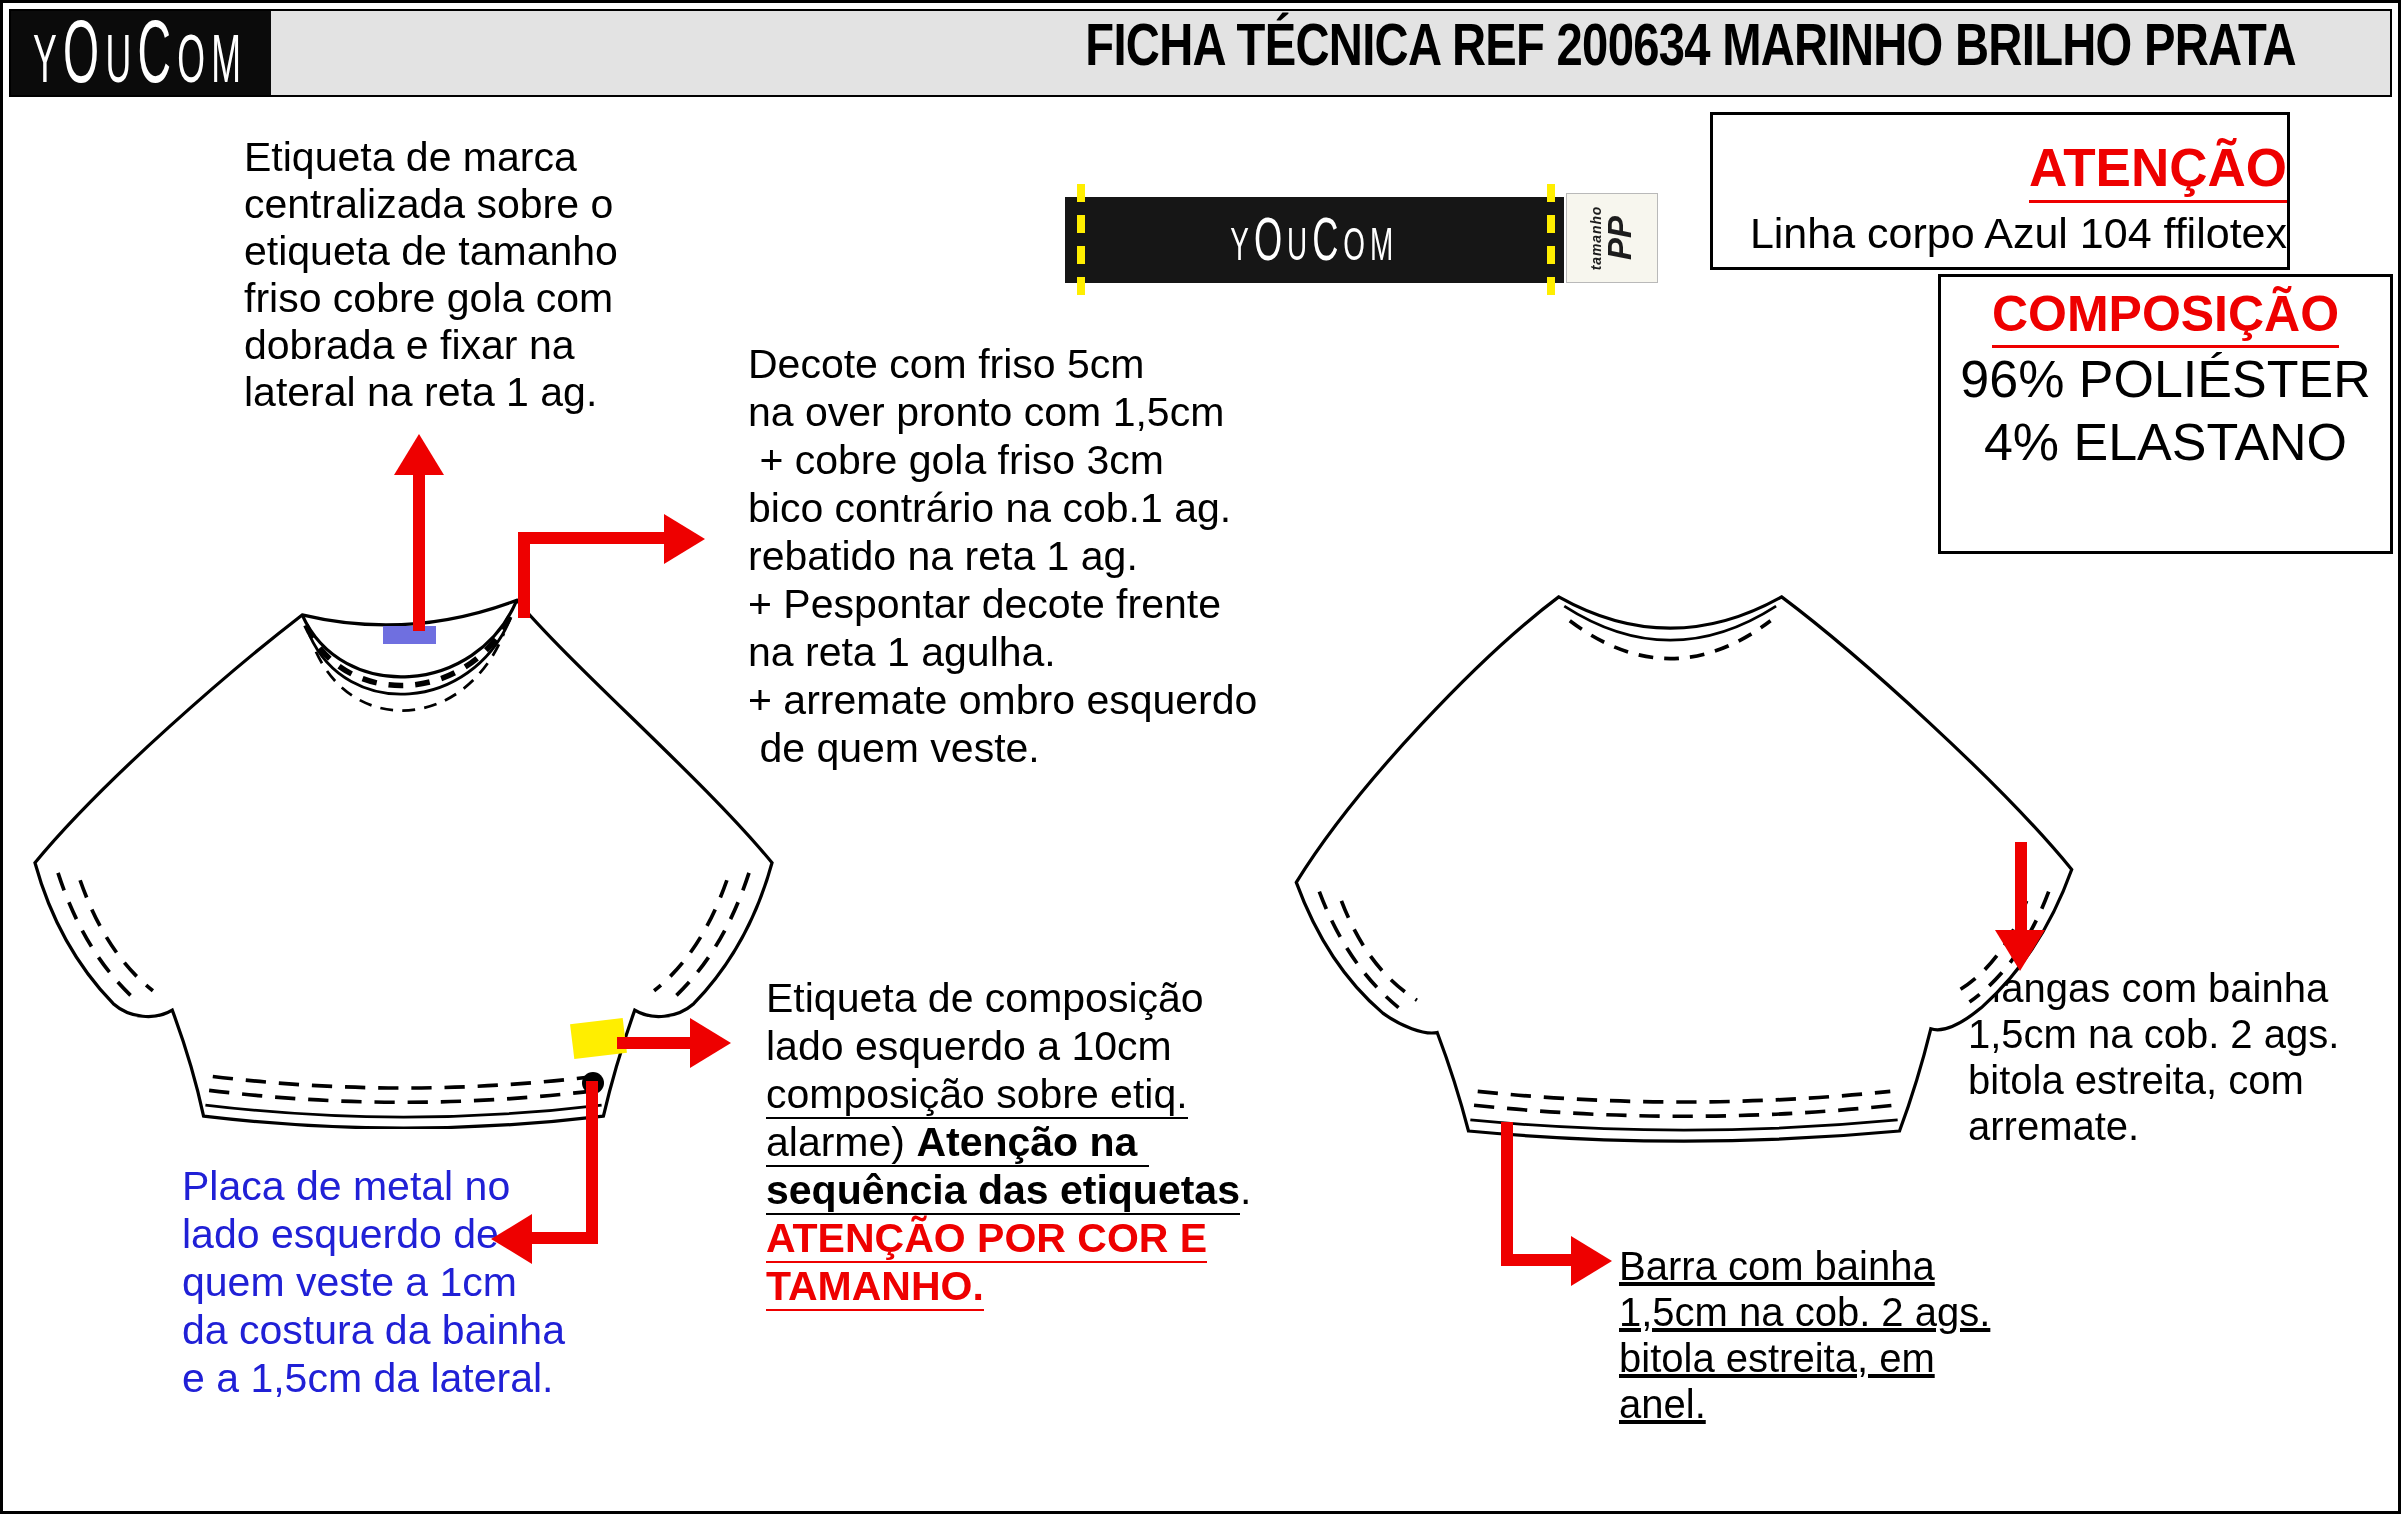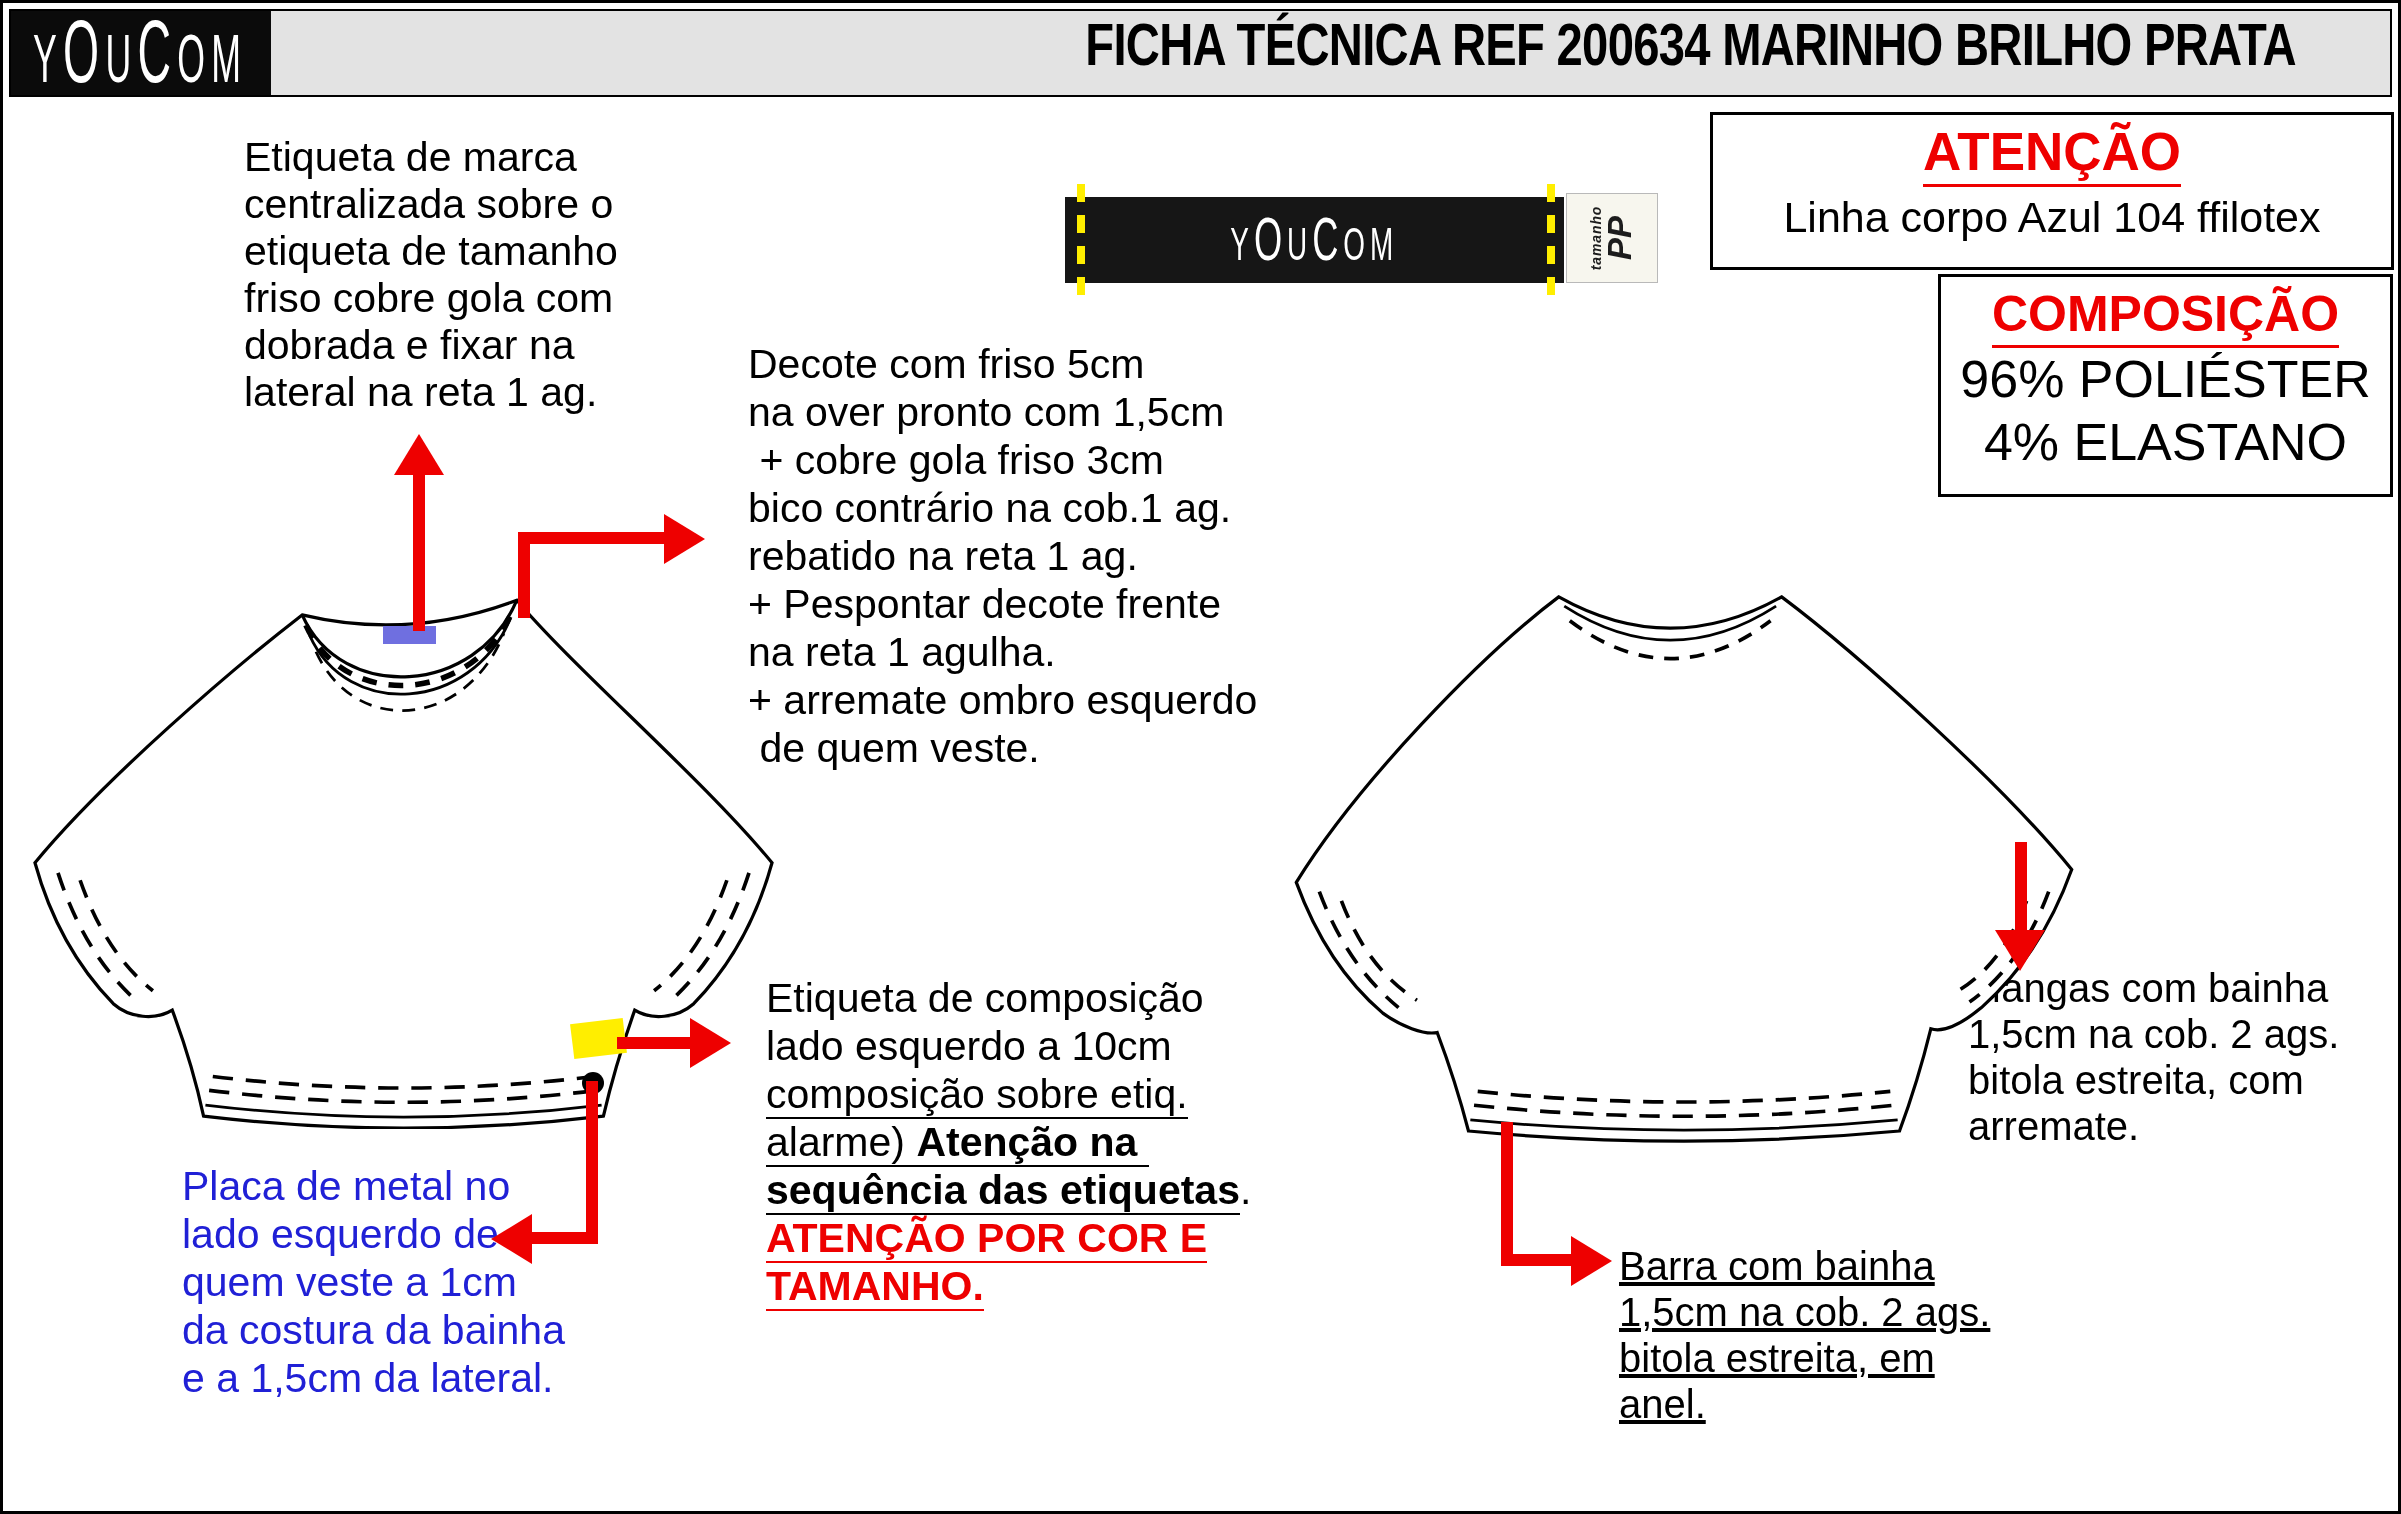--- a/index.html
+++ b/index.html
@@ -118,26 +118,26 @@
     <div class="tl">arremate.</div>
   </div>
 
   <div class="tb" style="left:1616px;top:1240px;font-size:40px;line-height:46px;text-decoration:underline;">
     <div class="tl">Barra com bainha</div>
     <div class="tl">1,5cm na cob. 2 ags.</div>
     <div class="tl">bitola estreita, em</div>
     <div class="tl">anel.</div>
   </div>
 
-  <div class="info-box" style="left:1707px;top:109px;width:684px;height:158px;padding-top:4px;">
+  <div class="info-box" style="left:1707px;top:109px;width:580px;height:158px;padding-top:20px;text-align:right;">
     <div><span class="box-title" style="font-size:53px;line-height:65px;">ATENÇÃO</span></div>
     <div style="font-size:43px;line-height:61px;">Linha corpo Azul 104 ffilotex</div>
   </div>
 
-  <div class="info-box" style="left:1935px;top:271px;width:455px;height:223px;padding-top:7.4px;">
+  <div class="info-box" style="left:1935px;top:271px;width:455px;height:280px;padding-top:7.4px;">
     <div><span class="box-title" style="font-size:50px;line-height:61px;">COMPOSIÇÃO</span></div>
     <div style="font-size:52px;line-height:63px;">96% POLIÉSTER</div>
     <div style="font-size:52px;line-height:63px;">4% ELASTANO</div>
   </div>
 
   <div class="neck-bar">
     <span class="neck-bar-logo">Y<span class="uu">O</span>U<span class="uu">C</span>OM</span>
   </div>
   <div class="stitch" style="left:1074px;"></div>
   <div class="stitch" style="left:1544px;"></div>

